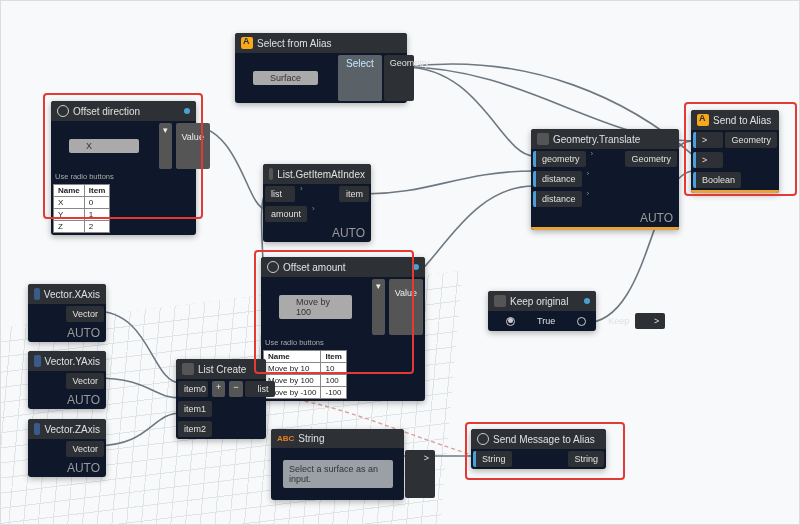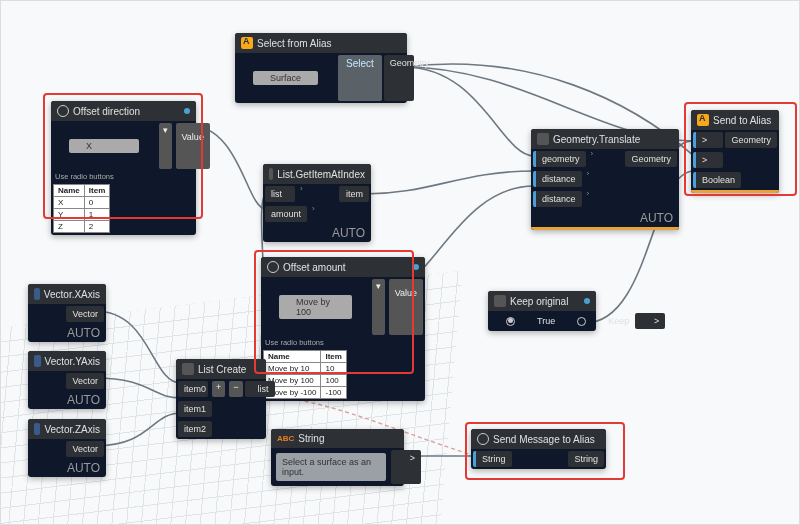--- a/index.html
+++ b/index.html
@@ -68,21 +68,21 @@
   .sel-btn { background:#5a6268; color:#c5e8ff; padding:3px 8px; font-size:10px; margin:2px; border-radius:2px;}
   .input-box { background:#aaa; color:#333; padding:2px 17px; margin:18px; font-size:9px; border-radius:2px; display:inline-block;}
   .dd-btn { background:#555; color:#eee; padding:2px 4px; font-size:9px; margin:2px; border-radius:2px; display:inline-block;}
   .val-btn { background:#555; color:#eee; padding:9px 6px; font-size:9px; margin:2px; border-radius:2px;}
   table.mini { background:#fff; color:#222; font-size:8px; border-collapse:collapse; margin:2px;}
   table.mini th, table.mini td { border:1px solid #888; padding:1px 4px; text-align:left;}
   .redbox { position:absolute; border:2.5px solid #e53935; border-radius:4px; z-index:5; }
   .radio-row { display:flex; gap:22px; padding:4px 6px; font-size:9px; align-items:center;margin-left:12px;}
   .radio-row .r { width:9px; height:9px; border:1.5px solid #ccc; border-radius:50%; display:inline-block;}
   .radio-row .r.on::after{content:"";display:block;width:5px;height:5px;background:#ccc;border-radius:50%;margin:0.5px;}
-  .string-input { background:#9aa0a5; color:#333; padding:4px 6px; margin:5px; font-size:9px; border-radius:2px; min-width:110px; min-height:24px;}
+  .string-input { background:#9aa0a5; color:#333; padding:4px 6px; margin:12px; font-size:9px; border-radius:2px; min-width:110px; min-height:24px;}
   .tiny-label{font-size:7.5px;color:#aaa;padding:1px 4px;}
 </style>
 </head>
 <body>
 
 <div class="grid"></div>
 
 <svg class="wires">
   <g stroke="#6d7882" stroke-width="1.6" fill="none">
     <path d="M403,66 C480,66 500,155 533,155"></path>

